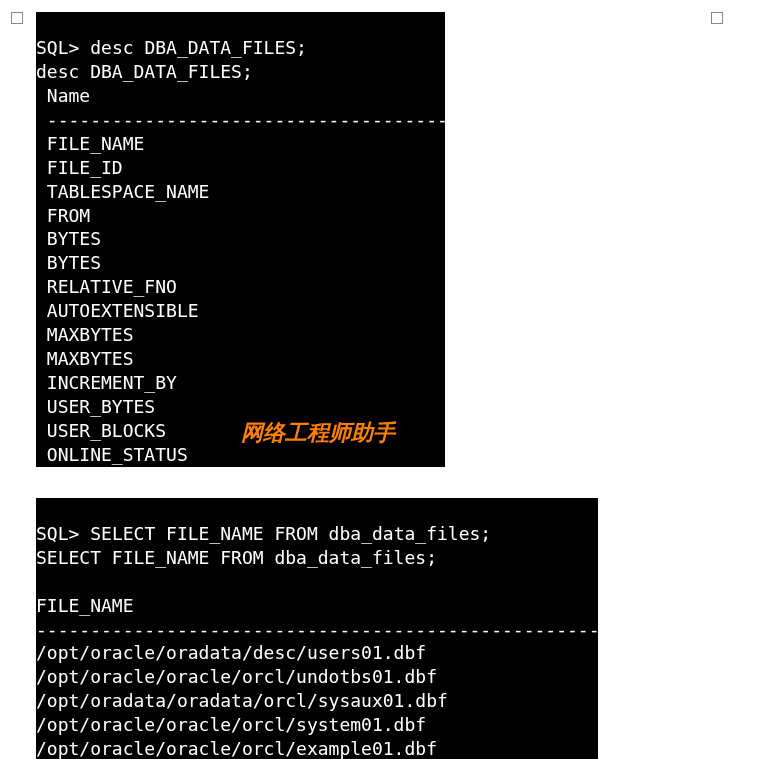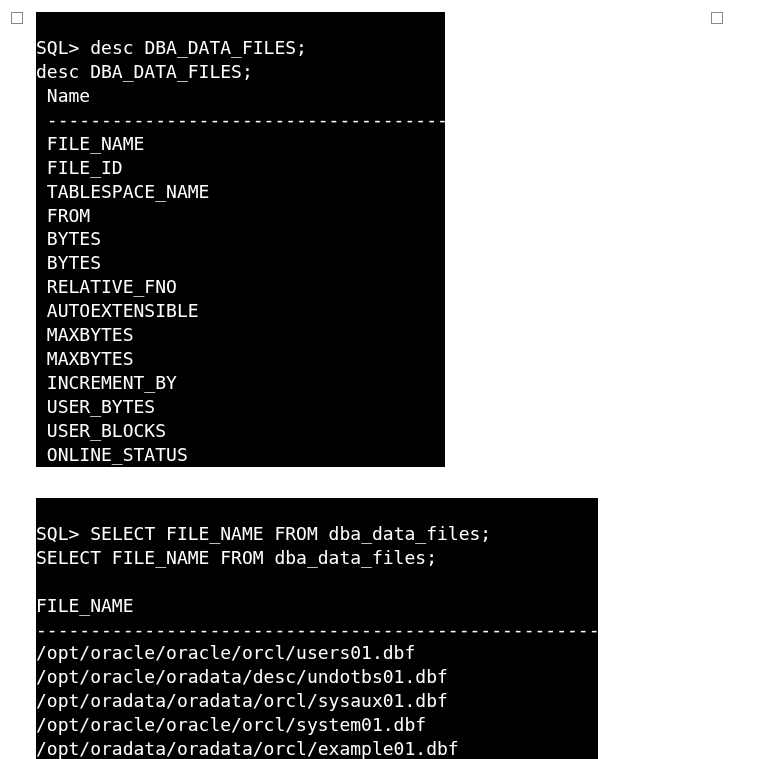--- a/index.html
+++ b/index.html
@@ -80,27 +80,27 @@
 <span> BYTES</span>
 <span> BYTES</span>
 <span> RELATIVE_FNO</span>
 <span> AUTOEXTENSIBLE</span>
 <span> MAXBYTES</span>
 <span> MAXBYTES</span>
 <span> INCREMENT_BY</span>
 <span> USER_BYTES</span>
 <span> USER_BLOCKS</span>
 <span> ONLINE_STATUS</span>
-</div>
+<span class="watermark">网络工程师助手</span></div>
 
 <div class="terminal terminal-2">
 <span>SQL&gt;</span> <span>SELECT FILE_NAME FROM dba_data_files;</span>
 <span>SELECT FILE_NAME FROM dba_data_files;</span>
 
 <span>FILE_NAME</span>
 <span>--------------------------------------------------------</span>
-<span>/opt/oracle/oracle/orcl/users01.dbf</span>
-<span>/opt/oracle/oradata/desc/undotbs01.dbf</span>
+<span>/opt/oracle/oradata/desc/users01.dbf</span>
+<span>/opt/oracle/oracle/orcl/undotbs01.dbf</span>
 <span>/opt/oradata/oradata/orcl/sysaux01.dbf</span>
 <span>/opt/oracle/oracle/orcl/system01.dbf</span>
-<span>/opt/oradata/oradata/orcl/example01.dbf</span>
+<span>/opt/oracle/oracle/orcl/example01.dbf</span>
 
 </div>
 
 </body></html>

